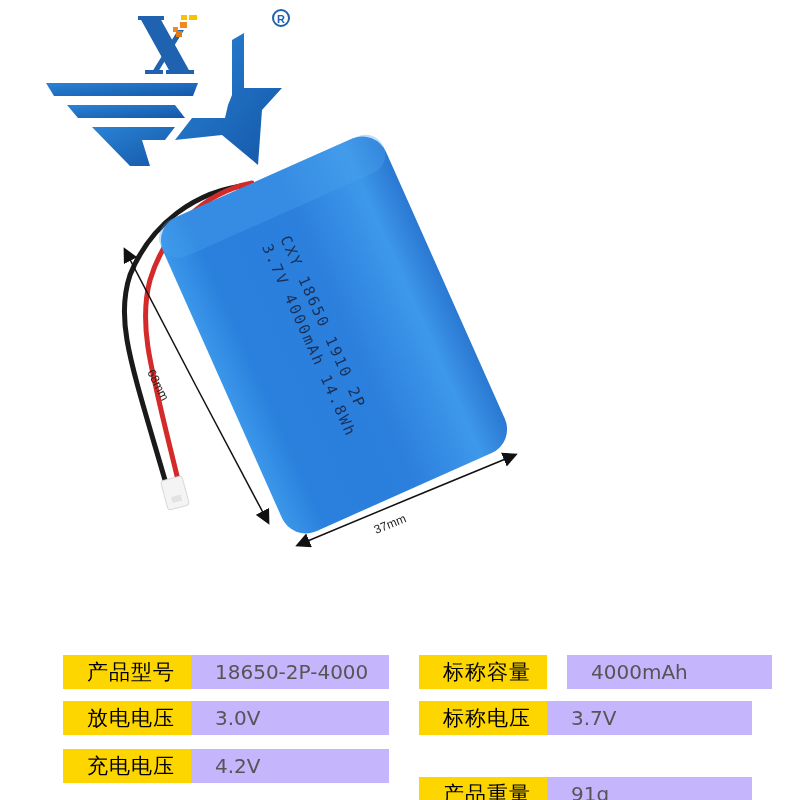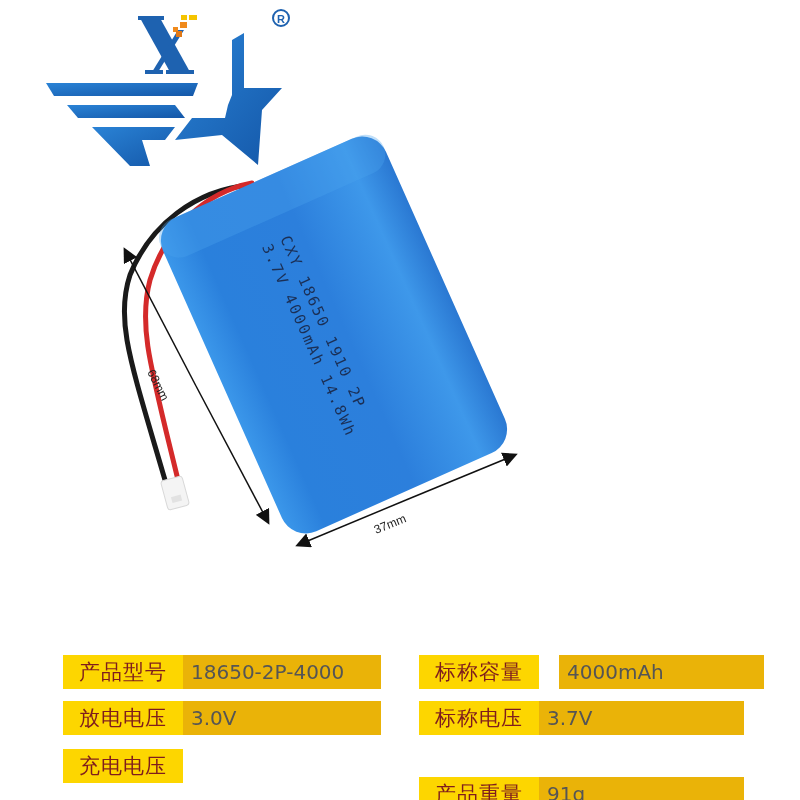--- a/index.html
+++ b/index.html
@@ -2,25 +2,25 @@
 <html><head>
 <meta charset="utf-8">
 <style>
   html, body { margin: 0; padding: 0; background: #ffffff; }
   body { width: 800px; height: 800px; position: relative; overflow: hidden;
          font-family: "DejaVu Sans", sans-serif; }
   .abs { position: absolute; }
   #logo { left: 40px; top: 0; width: 270px; height: 180px; }
   #product { left: 0; top: 0; width: 800px; height: 640px; }
   .spec-row { position: absolute; height: 34px; display: flex; }
-  .spec-label { background: #fdd600; color: #7f1d1d; font-size: 21px;
+  .spec-label { background: #fdd600; color: #000000; font-size: 21px;
                 display: flex; align-items: center; justify-content: center;
-                width: 120px; letter-spacing: 1px; }
-  .spec-value { background: #eab308; color: #555; font-size: 20px;
-                display: flex; align-items: center; padding-left: 8px;
+                width: 120px; letter-spacing: 1px; padding-left: 8px; }
+  .spec-value { background: #c4b5fd; color: #555; font-size: 20px;
+                display: flex; align-items: center; padding-left: 24px;
                 box-sizing: border-box; }
   .left .spec-value { width: 198px; }
   .right .spec-value { width: 205px; }
 </style>
 </head>
 <body>
 
 <svg id="logo" class="abs" viewBox="40 0 270 180">
   <defs>
     <linearGradient id="lb" x1="0" y1="0" x2="1" y2="1">
@@ -104,20 +104,21 @@
   <div class="spec-row left" style="left:63px;top:655px;">
     <div class="spec-label">产品型号</div>
     <div class="spec-value">18650-2P-4000</div>
   </div>
   <div class="spec-row left" style="left:63px;top:701px;">
     <div class="spec-label">放电电压</div>
     <div class="spec-value">3.0V</div>
   </div>
   <div class="spec-row left" style="left:63px;top:749px;">
     <div class="spec-label">充电电压</div>
+    <div class="spec-value">4.2V</div>
   </div>
 
   <div class="spec-row right" style="left:419px;top:655px;gap:20px;">
     <div class="spec-label">标称容量</div>
     <div class="spec-value">4000mAh</div>
   </div>
   <div class="spec-row right" style="left:419px;top:701px;border-radius:12px;">
     <div class="spec-label">标称电压</div>
     <div class="spec-value">3.7V</div>
   </div>

